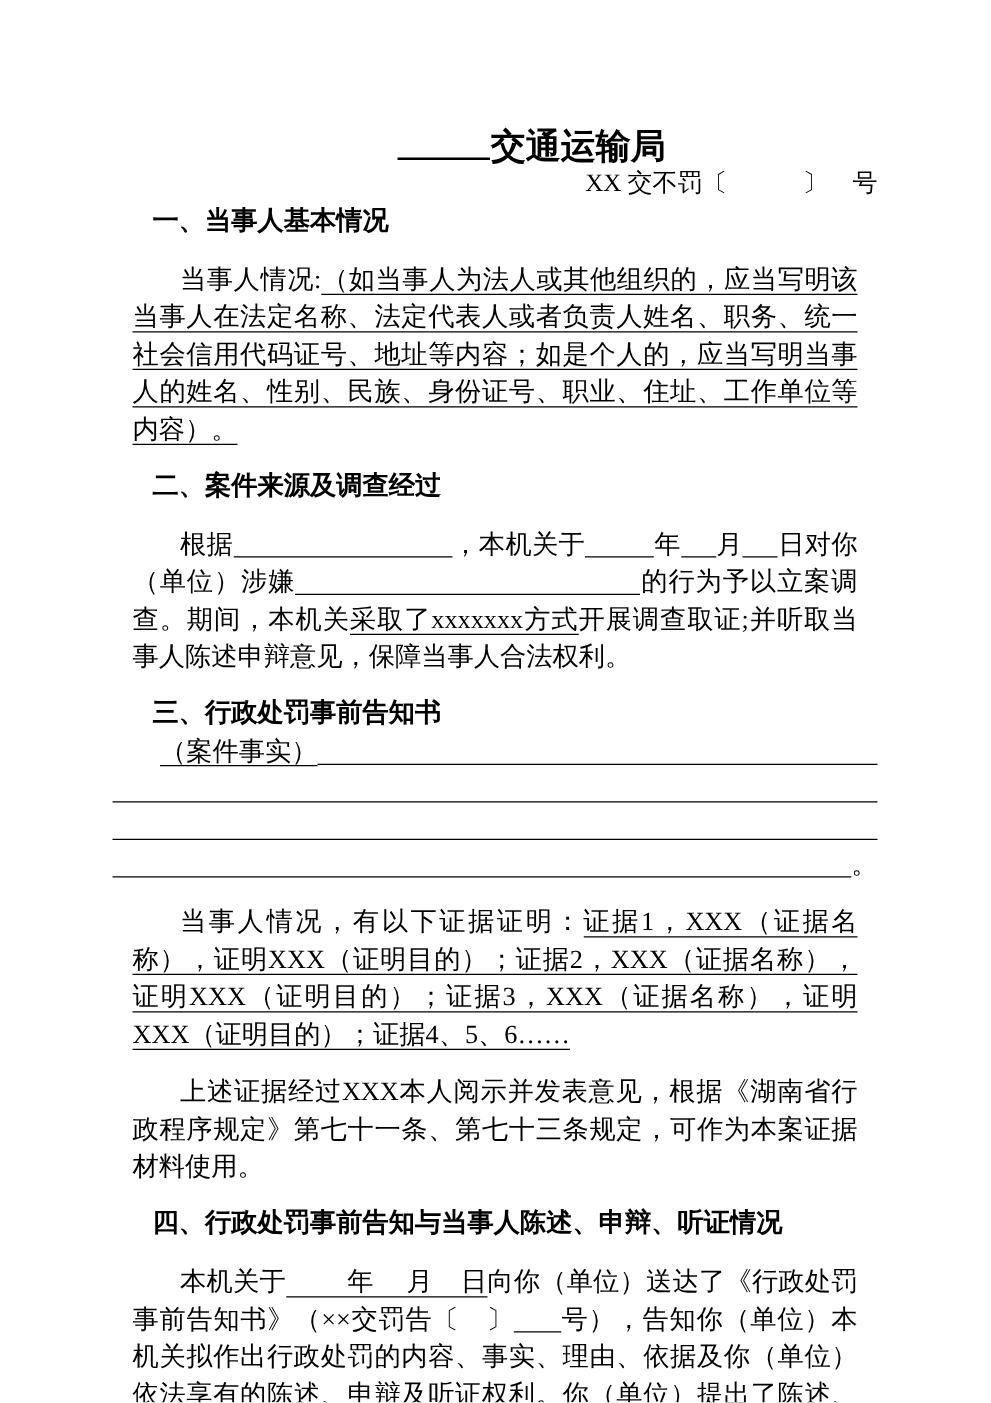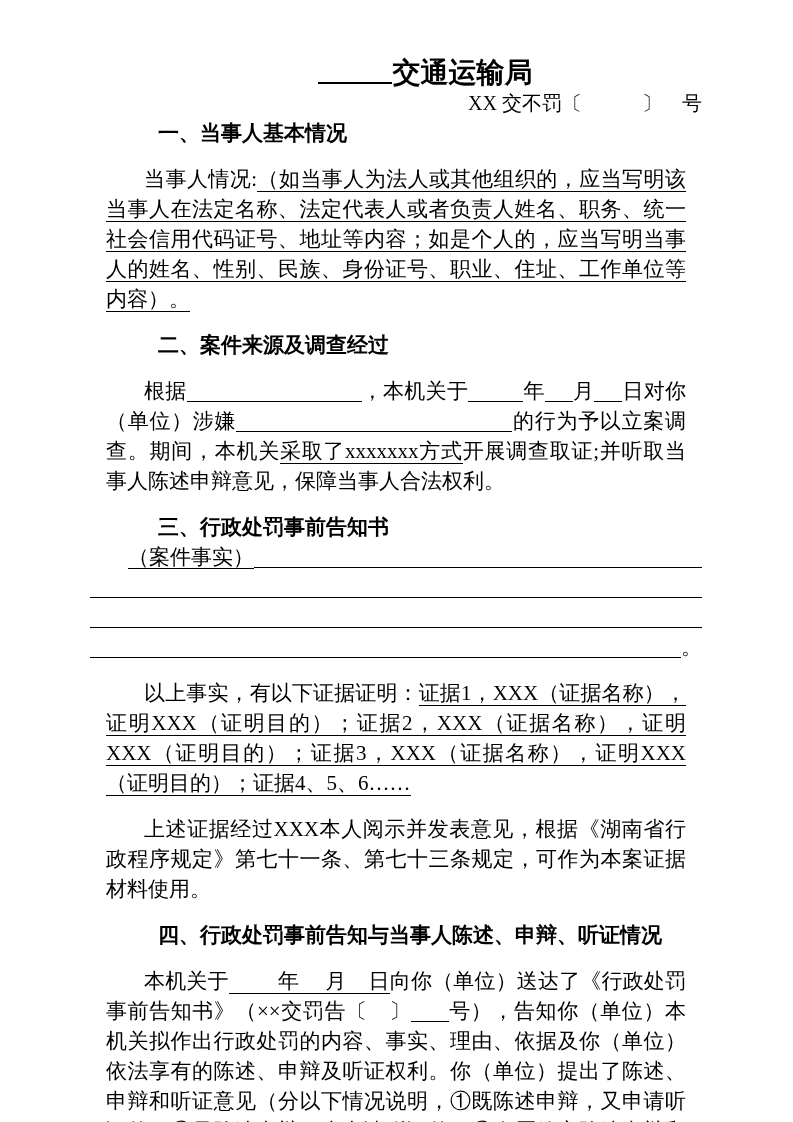--- a/index.html
+++ b/index.html
@@ -1,28 +1,28 @@
 <!DOCTYPE html>
 <html><head>
 <meta charset="utf-8">
 <style>
   html,body{margin:0;padding:0;background:#ffffff;}
   .page{
     position:relative;width:793px;height:1122px;background:#fff;box-sizing:border-box;
-    padding:54px 91px 0 90px;color:#000;
+    padding:98px 91px 0 90px;color:#000;
     font-family:"Liberation Serif","DejaVu Serif",serif;font-size:21px;
     overflow:hidden;
   }
   .hd{font-family:"Liberation Sans","DejaVu Sans",sans-serif;font-weight:700;}
   .titles{text-align:center;padding-left:58px;}
   .title1{font-size:28px;line-height:31px;}
   .title2{font-size:26px;line-height:31px;}
   .orgblank{display:inline-block;width:74px;height:1em;border-bottom:2.5px solid #000;vertical-align:-2px;margin-right:1px;}
   .docnum{text-align:right;font-size:20px;line-height:30px;height:30px;}
-  .sec{font-size:21px;line-height:30px;height:30px;margin:0 0 0 68px;
+  .sec{font-size:21px;line-height:30px;height:30px;margin:0 0 0 32px;
        font-family:"Liberation Sans","DejaVu Sans",sans-serif;font-weight:700;}
   p.b{margin:16px;line-height:30px;text-align:justify;text-indent:38px;}
   .u{border-bottom:1.6px solid #000;}
   .blank{display:inline-block;height:1em;border-bottom:1.6px solid #000;vertical-align:-4px;}
   .gap{display:inline-block;height:1px;}
   .nowrap{white-space:nowrap;}
   .flexline{display:flex;height:30px;line-height:30px;}
   .flexline .ind{width:38px;}
   .flexline .fill{flex:1;border-bottom:1.6px solid #000;margin-bottom:4px;}
   .flexline .ul{border-bottom:1.6px solid #000;margin-bottom:4px;height:26px;}
@@ -60,21 +60,21 @@
       <span class="fill"></span>
     </div>
   <div class="rule">
       <span class="fill"></span>
     </div>
   <div class="rule">
       <span class="fill"></span>
       <span>。</span>
     </div>
 
-  <p class="b"><span>以上事实，有以下证据证明：</span><span class="u">证据1，XXX（证据名称），证明XXX（证明目的）；证据2，XXX（证据名称），证明XXX（证明目的）；证据3，XXX（证据名称），证明XXX（证明目的）；证据4、5、6……</span></p>
+  <p class="b"><span>当事人情况，有以下证据证明：</span><span class="u">证据1，XXX（证据名称），证明XXX（证明目的）；证据2，XXX（证据名称），证明XXX（证明目的）；证据3，XXX（证据名称），证明XXX（证明目的）；证据4、5、6……</span></p>
 
   <p class="b">上述证据经过XXX本人阅示并发表意见，根据《湖南省行政程序规定》第七十一条、第七十三条规定，可作为本案证据材料使用。</p>
 
   <div class="sec">四、行政处罚事前告知与当事人陈述、申辩、听证情况</div>
 
   <p class="b"><span>本机关于</span><span class="u nowrap"><span class="gap" style="width:49px"></span><span>年</span><span class="gap" style="width:26px"></span><span>月</span><span class="gap" style="width:22px"></span><span>日</span></span><span>向你（单位）送达了《行政处罚事前告知书》（××交罚告〔　〕</span><span class="blank" style="width:38px"></span><span>号），告知你（单位）本机关拟作出行政处罚的内容、事实、理由、依据及你（单位）依法享有的陈述、申辩及听证权利。你（单位）提出了陈述、申辩和听证意见（分以下情况说明，①既陈述申辩，又申请听证的；②只陈述申辩，未申请听证的；③自愿放弃陈述申辩和听证的；④自愿放弃陈述申辩，但申请了听证的。如果有陈述申辩的，应当说明对当事人陈述申辩理由复核情况、采纳情况，</span></p>
 
 </div>
 
 </body></html>

